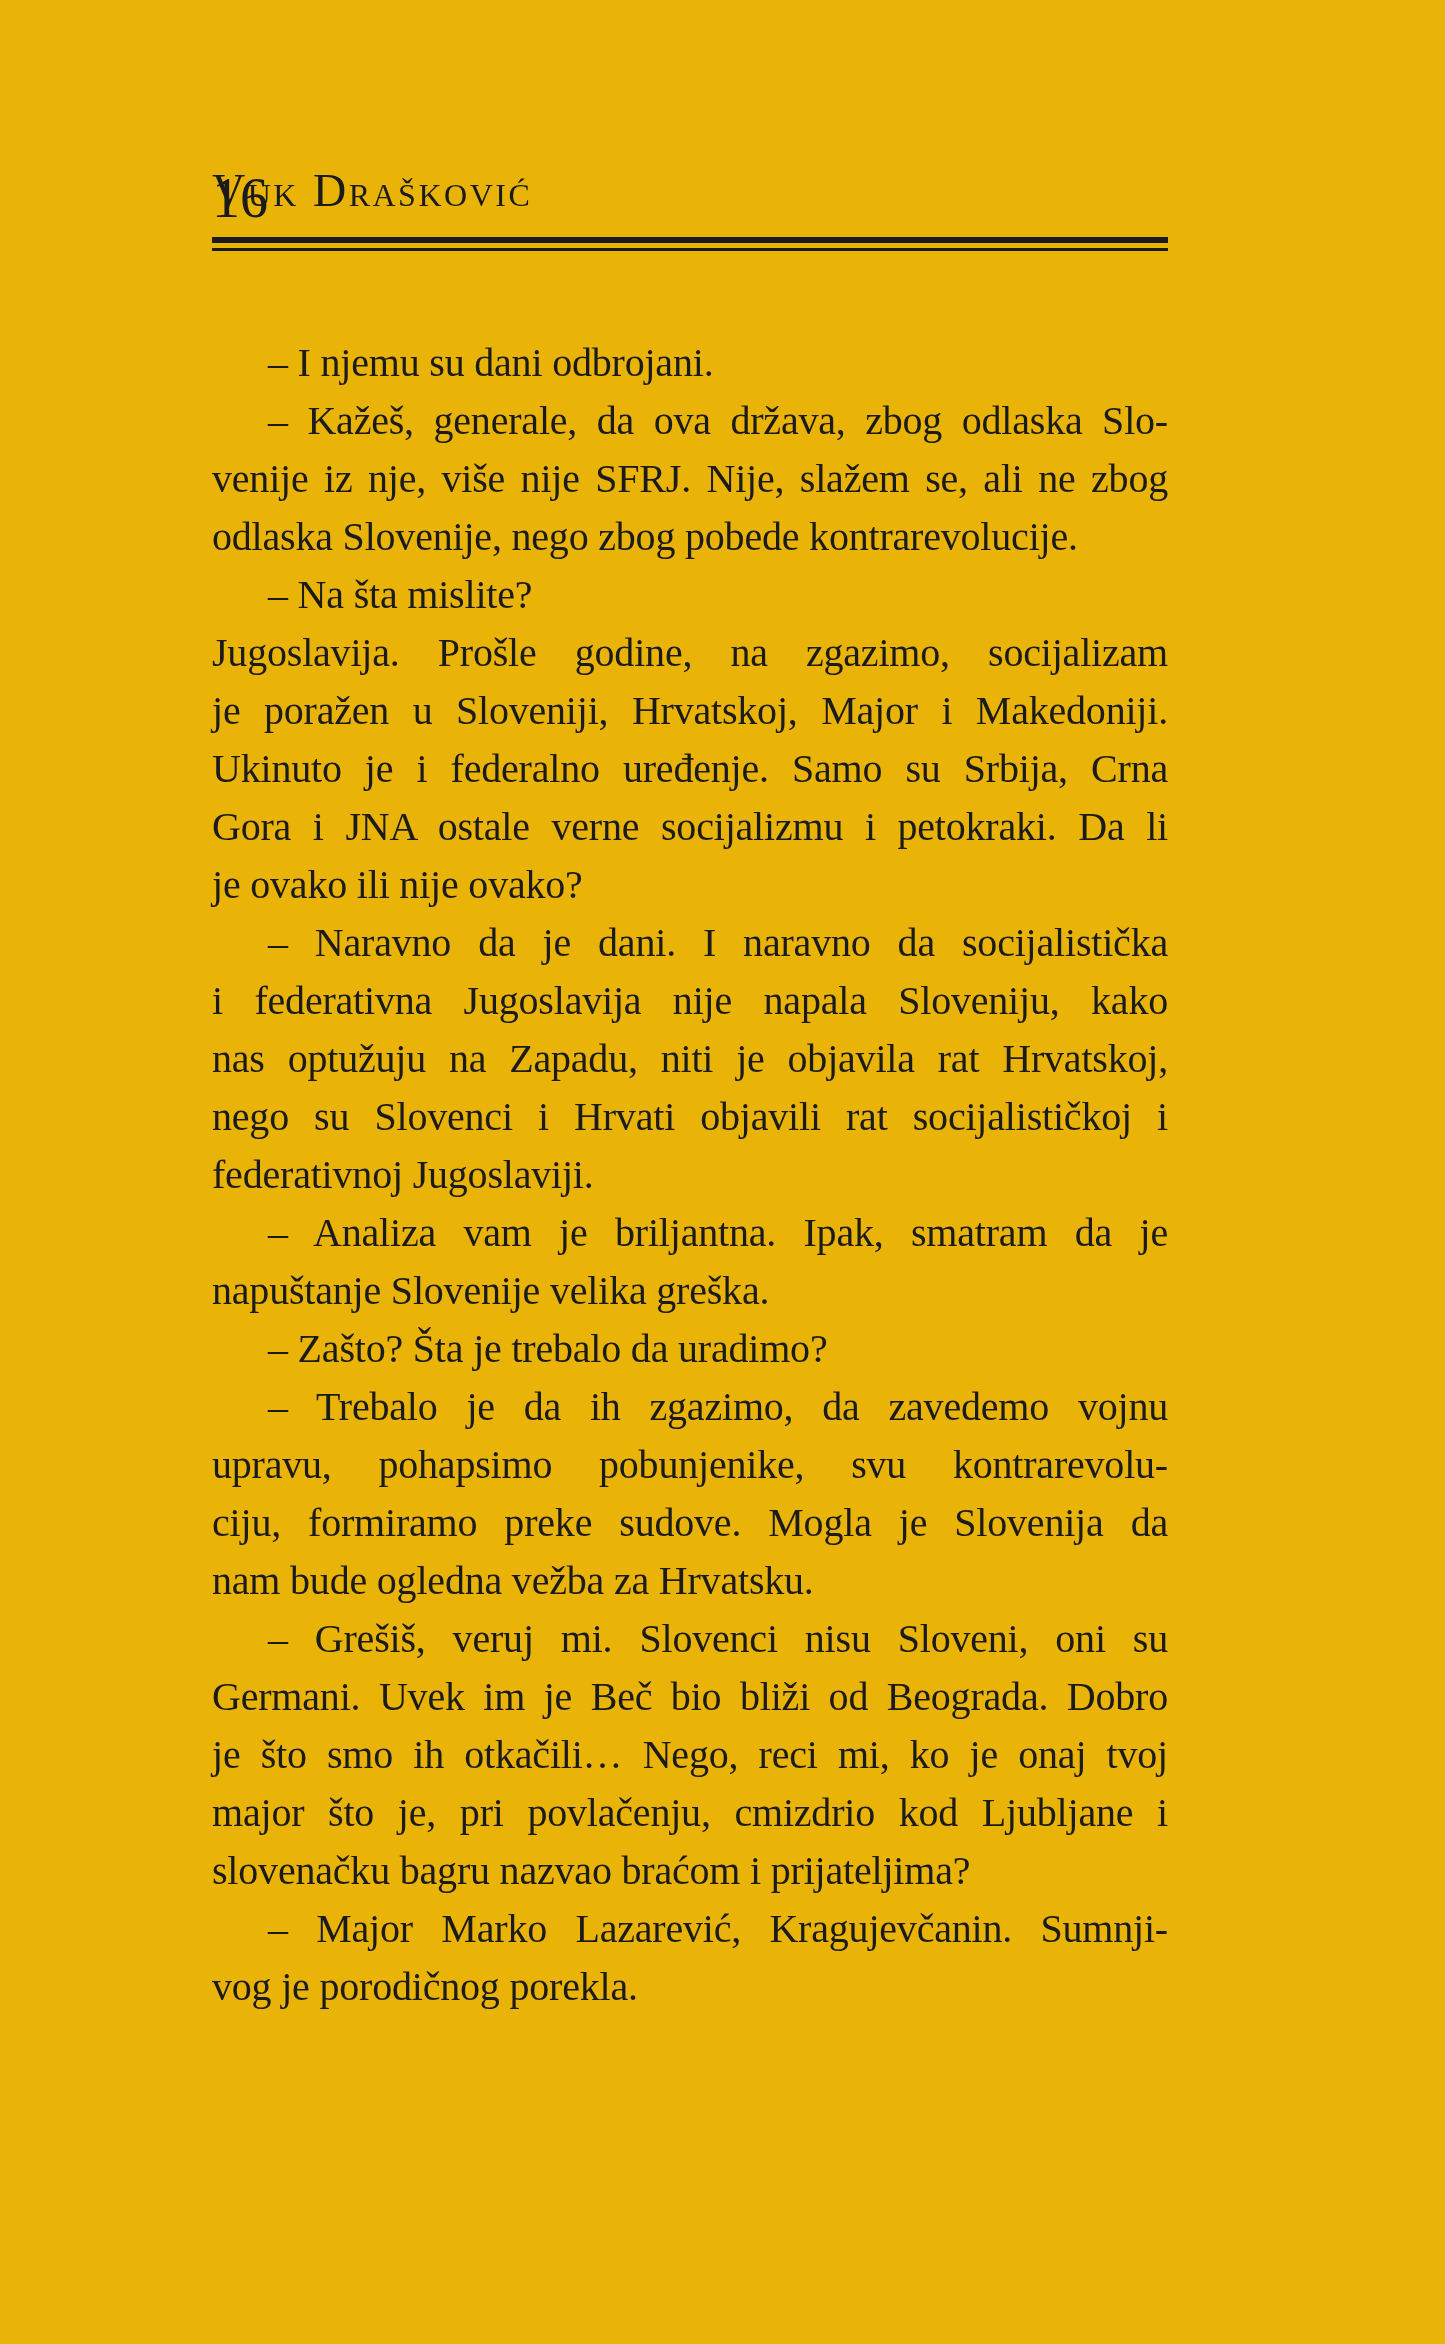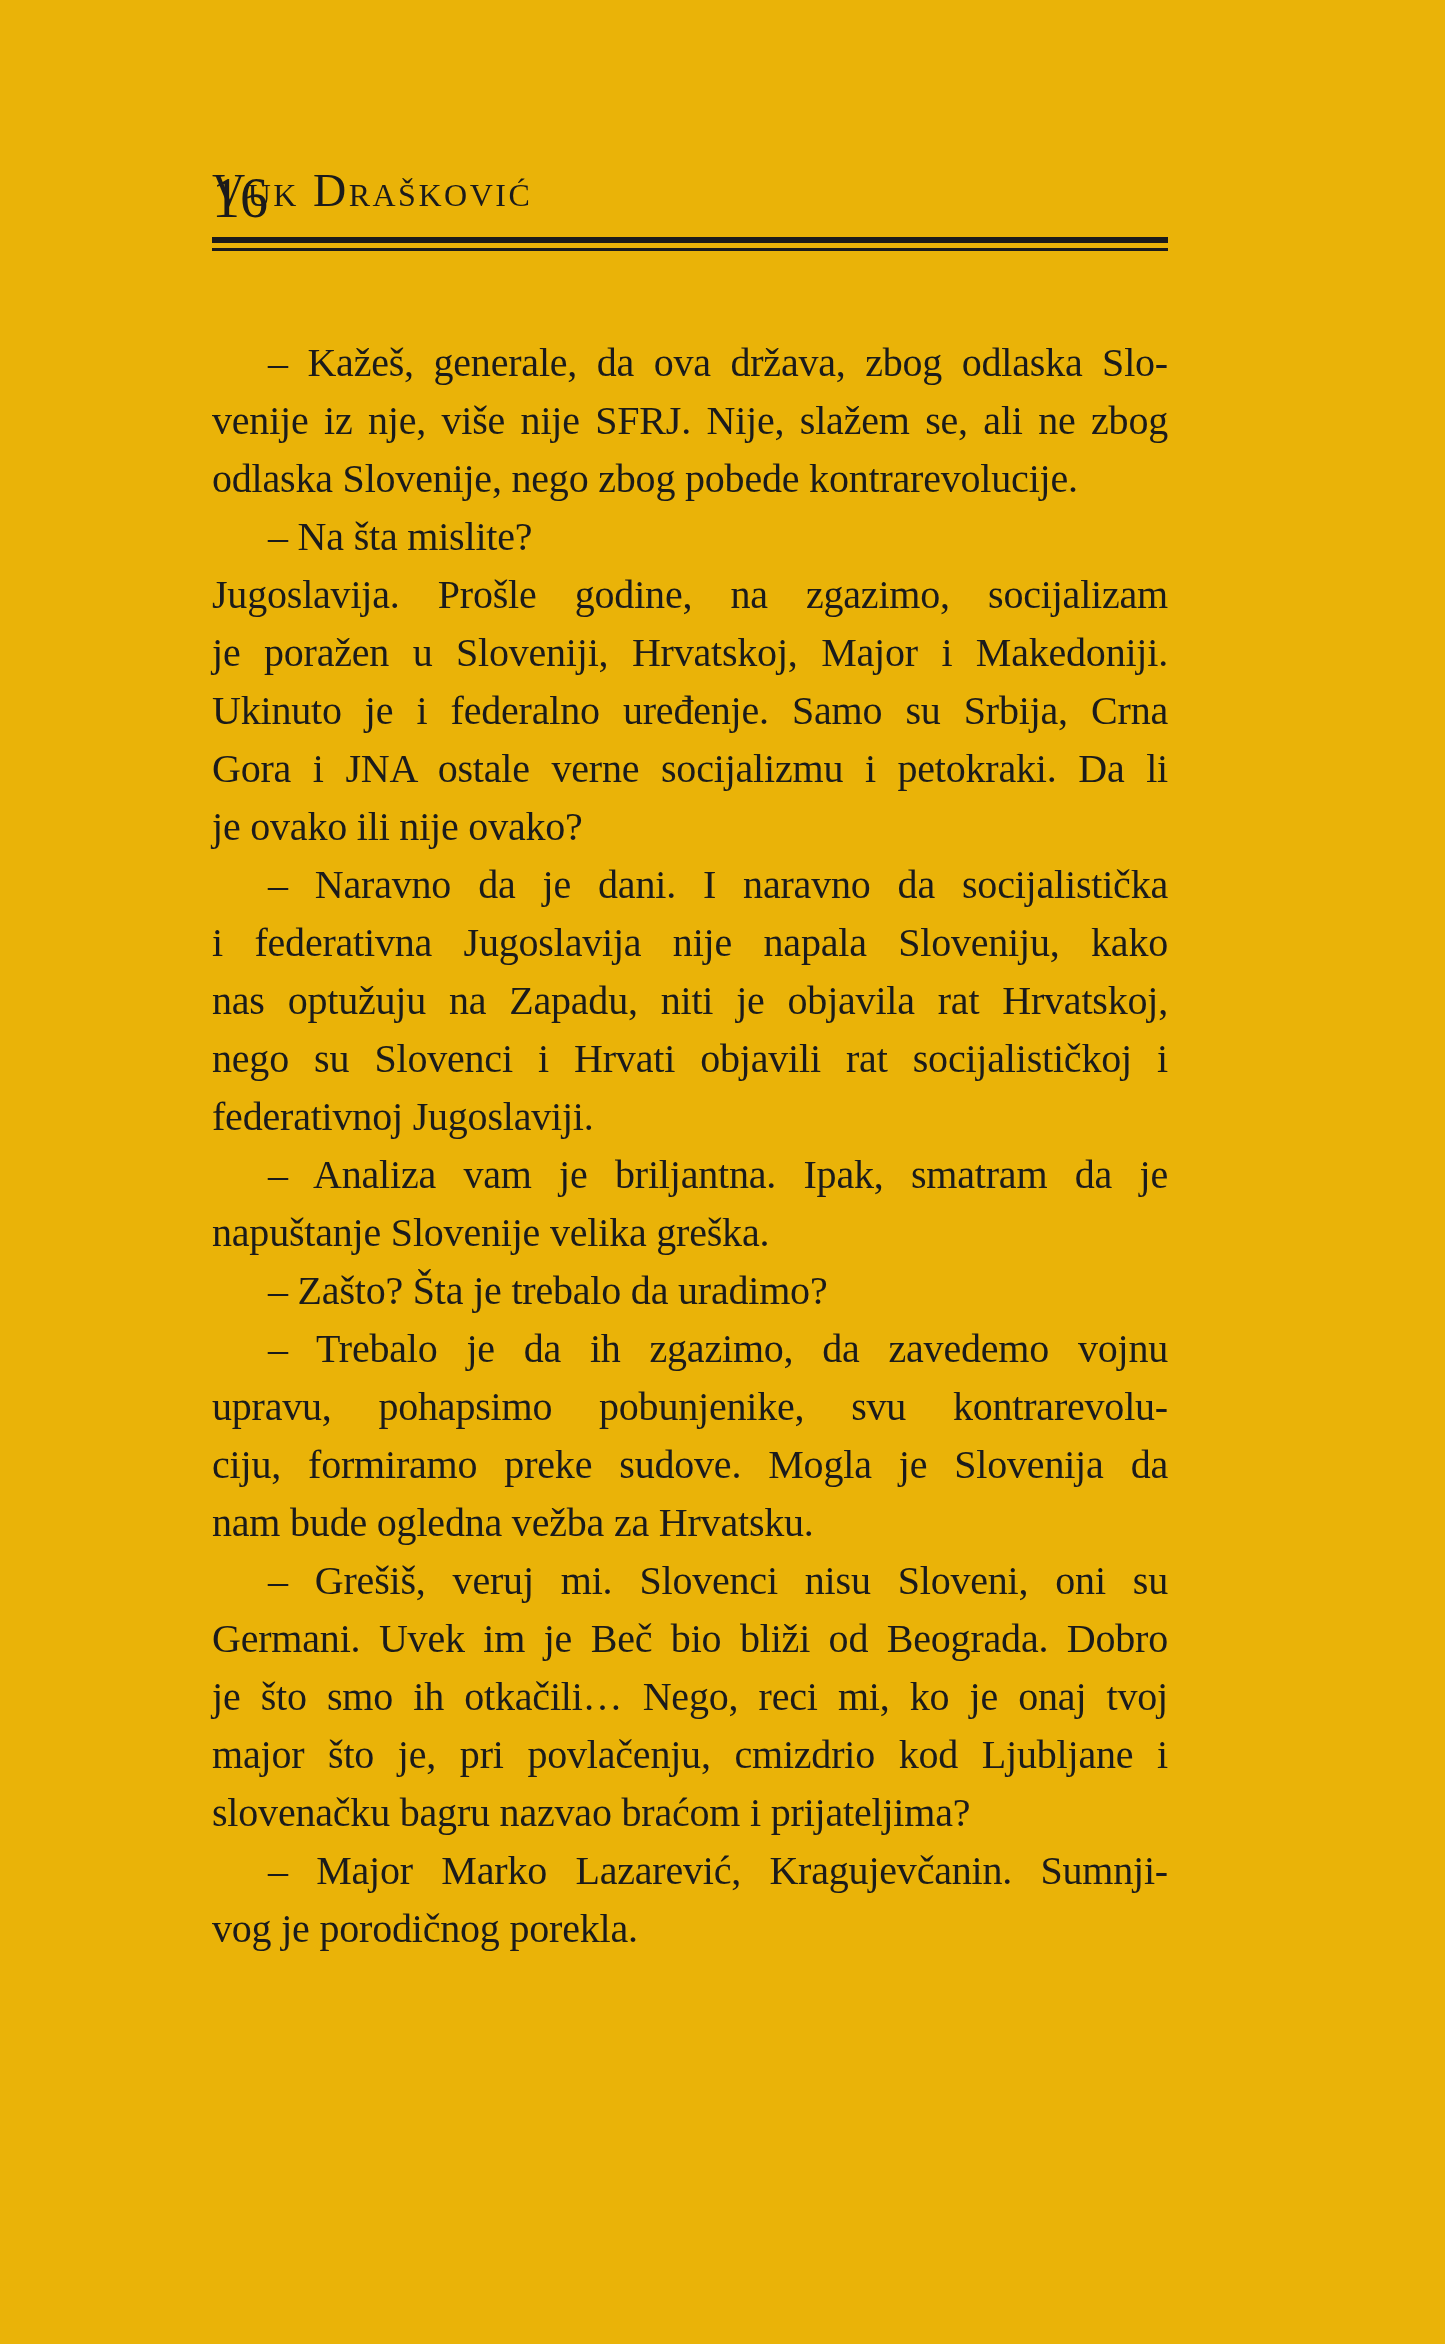--- a/index.html
+++ b/index.html
@@ -52,20 +52,21 @@
 
   <span class="page-number">16</span>
 
   <span class="running-header">Vuk Drašković</span>
 
   <div class="rule rule-thick"></div>
 
   <div class="rule rule-thin"></div>
 
   <div class="text-block" id="text-block">
+      <div class="text-line para-start para-end">– I njemu su dani odbrojani.</div>
       <div class="text-line para-start">– Kažeš, generale, da ova država, zbog odlaska Slo-</div>
       <div class="text-line">venije iz nje, više nije SFRJ. Nije, slažem se, ali ne zbog</div>
       <div class="text-line para-end">odlaska Slovenije, nego zbog pobede kontrarevolucije.</div>
       <div class="text-line para-start para-end">– Na šta mislite?</div>
       <div class="text-line">Jugoslavija. Prošle godine, na zgazimo, socijalizam</div>
       <div class="text-line">je poražen u Sloveniji, Hrvatskoj, Major i Makedoniji.</div>
       <div class="text-line">Ukinuto je i federalno uređenje. Samo su Srbija, Crna</div>
       <div class="text-line">Gora i JNA ostale verne socijalizmu i petokraki. Da li</div>
       <div class="text-line para-end">je ovako ili nije ovako?</div>
       <div class="text-line para-start">– Naravno da je dani. I naravno da socijalistička</div>

